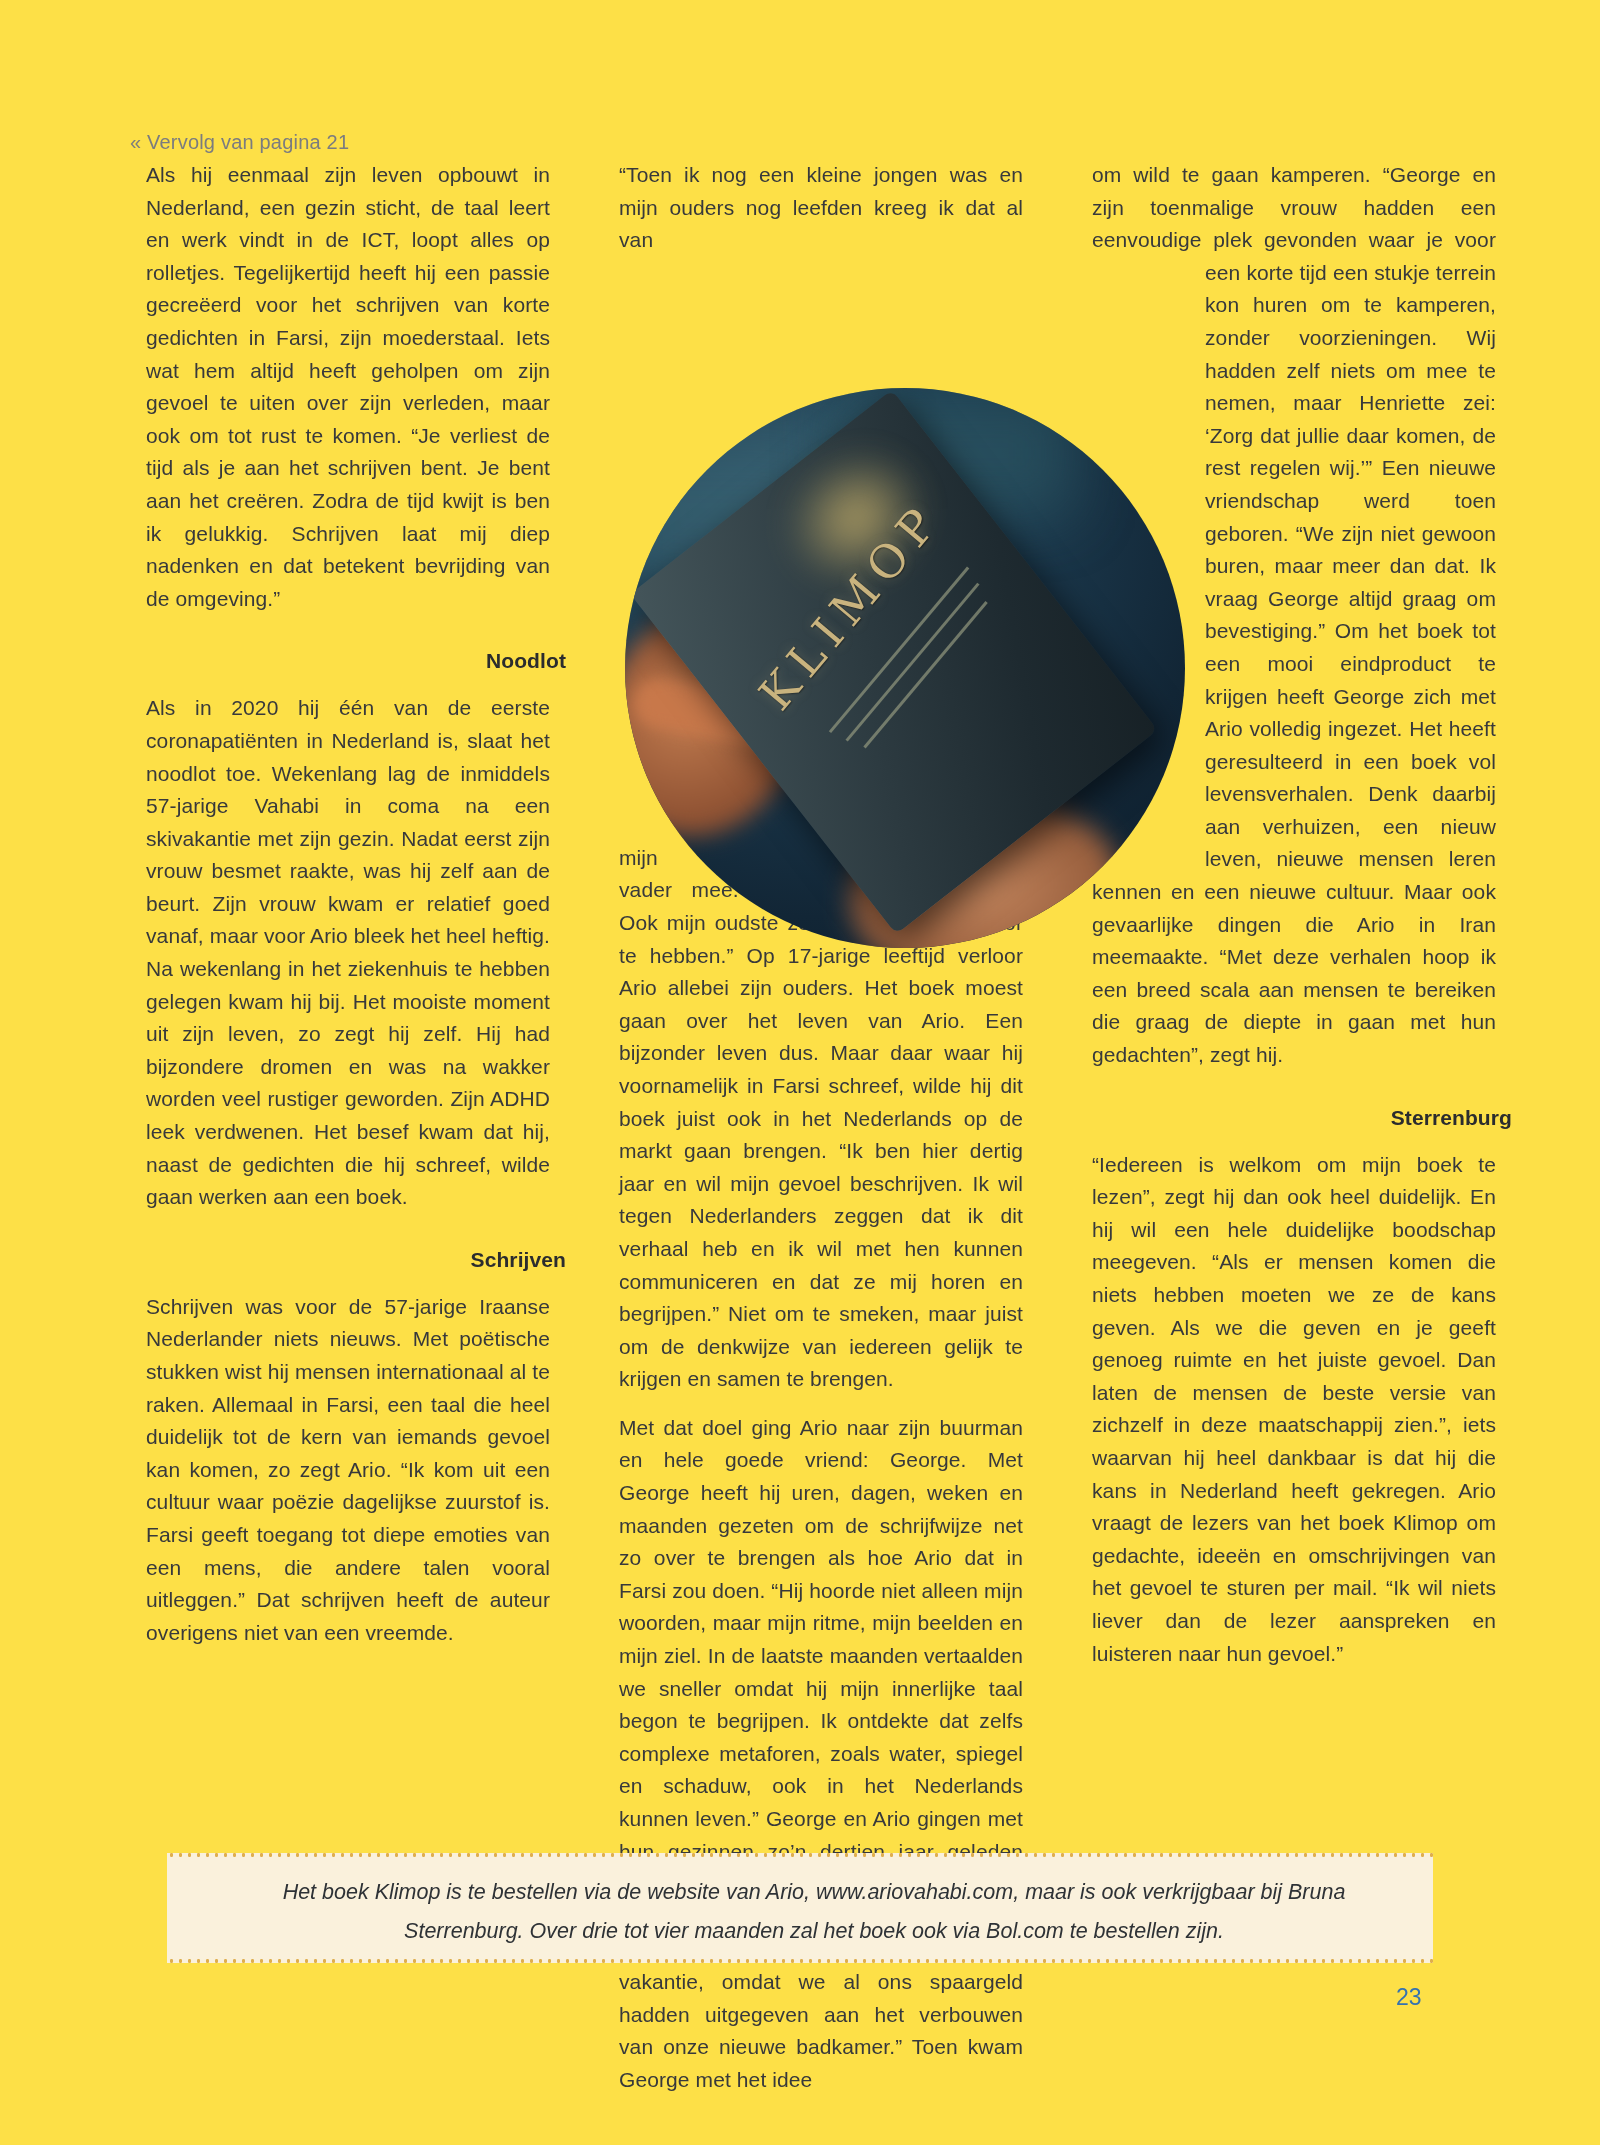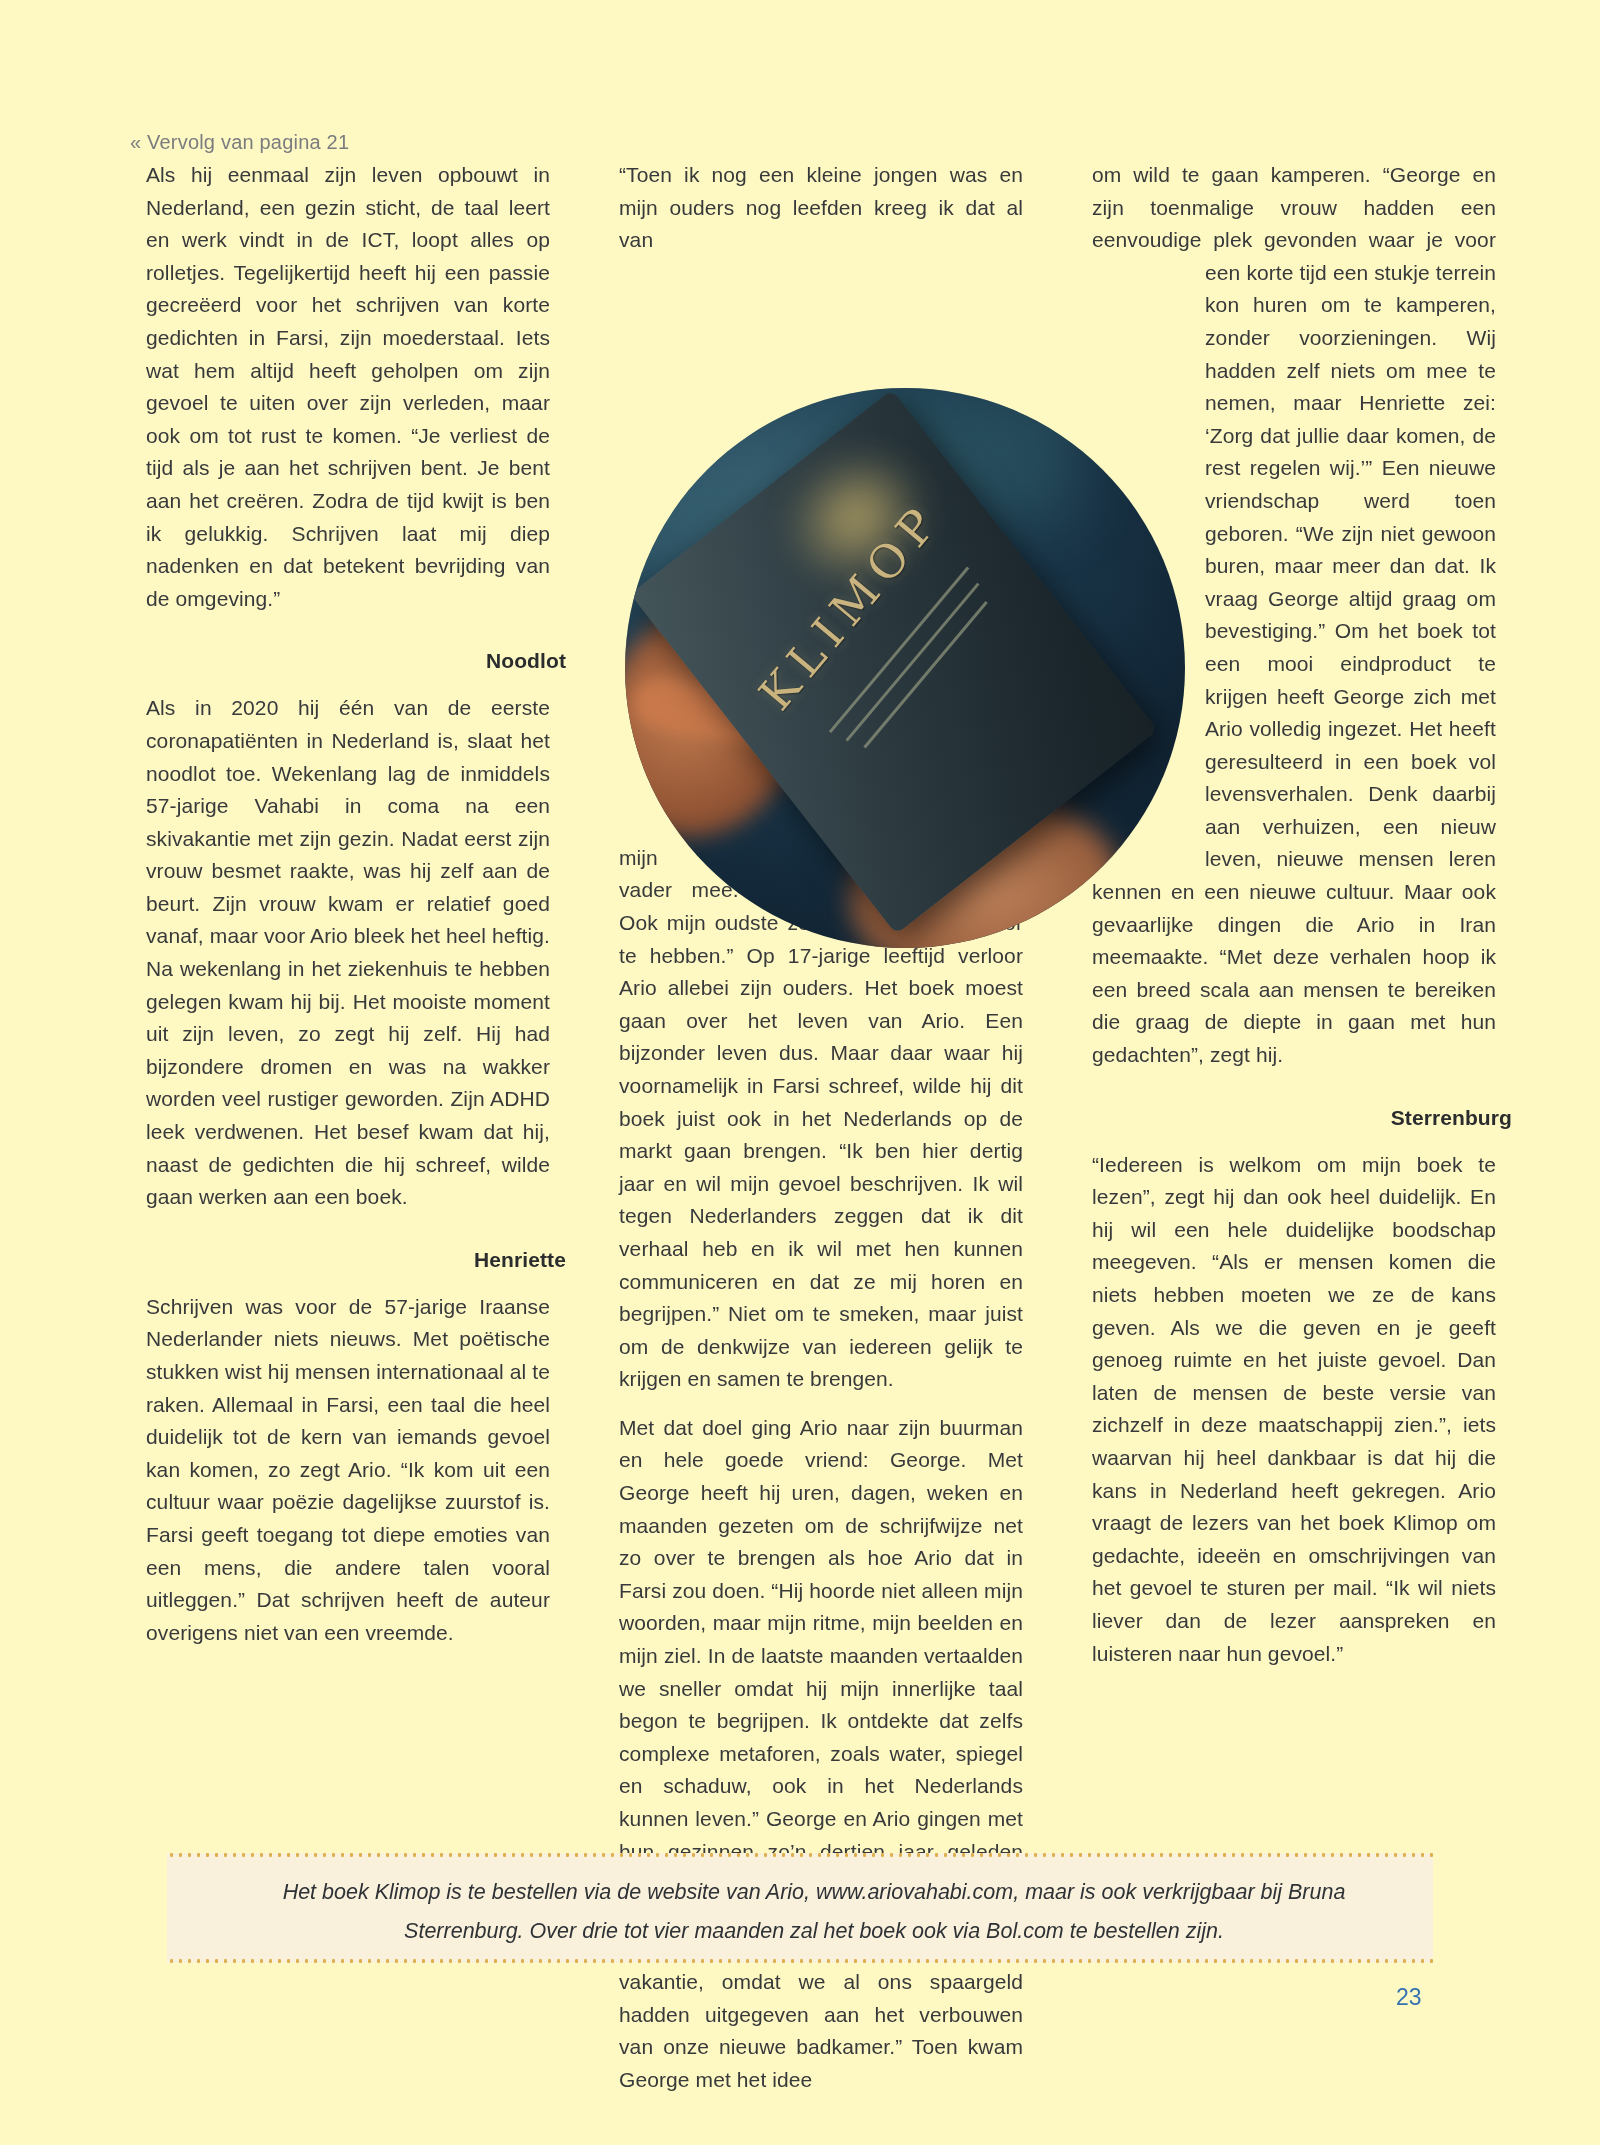--- a/index.html
+++ b/index.html
@@ -1,16 +1,16 @@
 <!DOCTYPE html>
 <html lang="nl"><head>
 <meta charset="utf-8">
 <style>
   html,body{margin:0;padding:0;background:#ffffff;}
-  .page{position:relative;width:1600px;height:2145px;background:#fef9c3;overflow:hidden;
+  .page{position:relative;width:1600px;height:2145px;background:#fde047;overflow:hidden;
         font-family:"Liberation Sans",sans-serif;color:#38393b;}
   .continuation{position:absolute;left:130px;top:131px;font-size:20px;color:#7b7c7f;letter-spacing:.2px;}
   .cols{position:absolute;left:130px;top:143px;width:1382px;display:flex;gap:37px;}
   .col{width:436px;flex:0 0 436px;font-size:21px;line-height:32.6px;text-align:justify;
        letter-spacing:.1px;}
   .col p{margin:16px;}
   .col h3{margin:31px 0 2px 0;font-size:21px;line-height:30px;color:#2b2c2e;text-align:right;
           white-space:pre-line;}
   
   .float-circle-right{float:right;width:600px;height:600px;margin-top:225px;margin-right:-166px;
@@ -63,21 +63,21 @@
 
 <div class="page">
 
   <div class="continuation">« Vervolg van pagina 21</div>
 
   <div class="cols">
     <div class="col">
       <p>Als hij eenmaal zijn leven opbouwt in Nederland, een gezin sticht, de taal leert en werk vindt in de ICT, loopt alles op rolletjes. Tegelijkertijd heeft hij een passie gecreëerd voor het schrijven van korte gedichten in Farsi, zijn moederstaal. Iets wat hem altijd heeft geholpen om zijn gevoel te uiten over zijn verleden, maar ook om tot rust te komen. “Je verliest de tijd als je aan het schrijven bent. Je bent aan het creëren. Zodra de tijd kwijt is ben ik gelukkig. Schrijven laat mij diep nadenken en dat betekent bevrijding van de omgeving.”</p>
       <h3>Noodlot</h3>
       <p>Als in 2020 hij één van de eerste coronapatiënten in Nederland is, slaat het noodlot toe. Wekenlang lag de inmiddels 57-jarige Vahabi in coma na een skivakantie met zijn gezin. Nadat eerst zijn vrouw besmet raakte, was hij zelf aan de beurt. Zijn vrouw kwam er relatief goed vanaf, maar voor Ario bleek het heel heftig. Na wekenlang in het ziekenhuis te hebben gelegen kwam hij bij. Het mooiste moment uit zijn leven, zo zegt hij zelf. Hij had bijzondere dromen en was na wakker worden veel rustiger geworden. Zijn ADHD leek verdwenen. Het besef kwam dat hij, naast de gedichten die hij schreef, wilde gaan werken aan een boek.</p>
-      <h3>Henriette</h3>
+      <h3>Schrijven</h3>
       <p>Schrijven was voor de 57-jarige Iraanse Nederlander niets nieuws. Met poëtische stukken wist hij mensen internationaal al te raken. Allemaal in Farsi, een taal die heel duidelijk tot de kern van iemands gevoel kan komen, zo zegt Ario. “Ik kom uit een cultuur waar poëzie dagelijkse zuurstof is. Farsi geeft toegang tot diepe emoties van een mens, die andere talen vooral uitleggen.” Dat schrijven heeft de auteur overigens niet van een vreemde.</p>
     </div>
     <div class="col">
       <div class="float-circle-right"></div>
       <p>“Toen ik nog een kleine jongen was en mijn ouders nog leefden kreeg ik dat al van mijn vader mee. Ook mijn oudste zoon lijkt er gevoel voor te hebben.” Op 17-jarige leeftijd verloor Ario allebei zijn ouders. Het boek moest gaan over het leven van Ario. Een bijzonder leven dus. Maar daar waar hij voornamelijk in Farsi schreef, wilde hij dit boek juist ook in het Nederlands op de markt gaan brengen. “Ik ben hier dertig jaar en wil mijn gevoel beschrijven. Ik wil tegen Nederlanders zeggen dat ik dit verhaal heb en ik wil met hen kunnen communiceren en dat ze mij horen en begrijpen.” Niet om te smeken, maar juist om de denkwijze van iedereen gelijk te krijgen en samen te brengen.</p>
       <p>Met dat doel ging Ario naar zijn buurman en hele goede vriend: George. Met George heeft hij uren, dagen, weken en maanden gezeten om de schrijfwijze net zo over te brengen als hoe Ario dat in Farsi zou doen. “Hij hoorde niet alleen mijn woorden, maar mijn ritme, mijn beelden en mijn ziel. In de laatste maanden vertaalden we sneller omdat hij mijn innerlijke taal begon te begrijpen. Ik ontdekte dat zelfs complexe metaforen, zoals water, spiegel en schaduw, ook in het Nederlands kunnen leven.” George en Ario gingen met hun gezinnen zo’n dertien jaar geleden wildkamperen in Frankrijk. Iets wat Ario daarvoor nog nooit had gedaan. “Wij hadden eigenlijk geen geld voor een vakantie, omdat we al ons spaargeld hadden uitgegeven aan het verbouwen van onze nieuwe badkamer.” Toen kwam George met het idee</p>
     </div>
     <div class="col">
       <div class="float-circle-left"></div>
       <p>om wild te gaan kamperen. “George en zijn toenmalige vrouw hadden een eenvoudige plek gevonden waar je voor een korte tijd een stukje terrein kon huren om te kamperen, zonder voorzieningen. Wij hadden zelf niets om mee te nemen, maar Henriette zei: ‘Zorg dat jullie daar komen, de rest regelen wij.’” Een nieuwe vriendschap werd toen geboren. “We zijn niet gewoon buren, maar meer dan dat. Ik vraag George altijd graag om bevestiging.” Om het boek tot een mooi eindproduct te krijgen heeft George zich met Ario volledig ingezet. Het heeft geresulteerd in een boek vol levensverhalen. Denk daarbij aan verhuizen, een nieuw leven, nieuwe mensen leren kennen en een nieuwe cultuur. Maar ook gevaarlijke dingen die Ario in Iran meemaakte. “Met deze verhalen hoop ik een breed scala aan mensen te bereiken die graag de diepte in gaan met hun gedachten”, zegt hij.</p>

